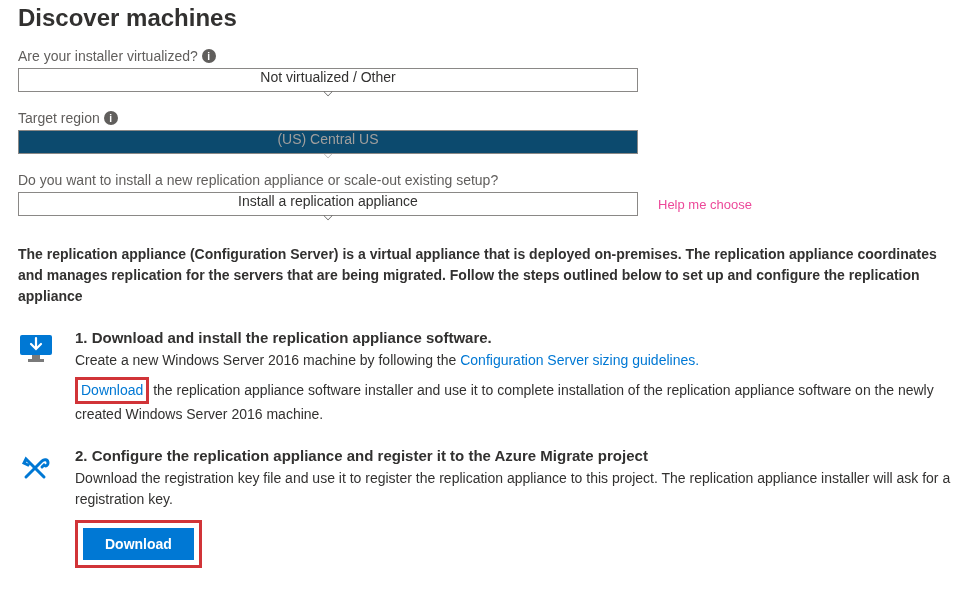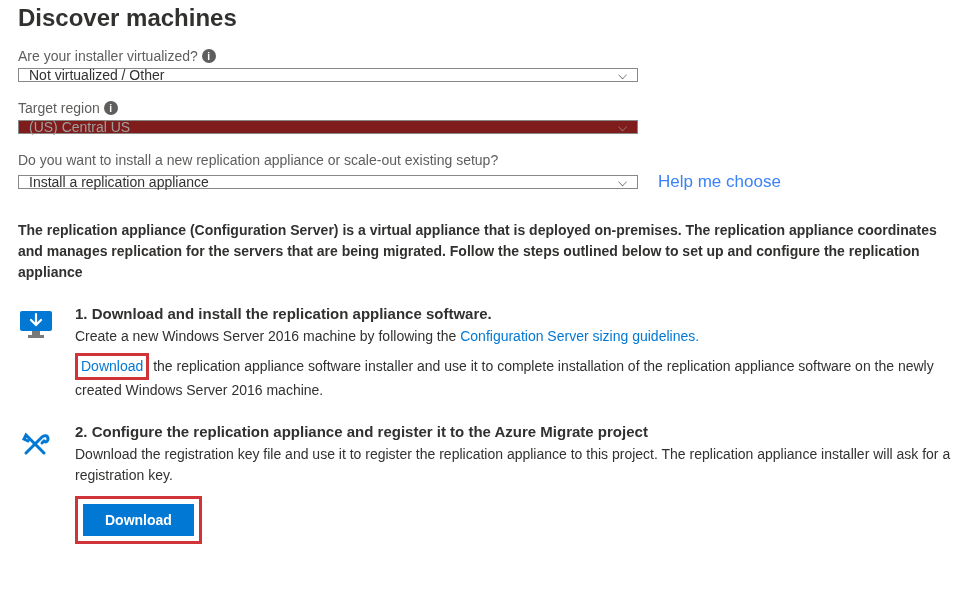--- a/index.html
+++ b/index.html
@@ -27,36 +27,37 @@
       background: #605e5c;
       color: #fff;
       font-size: 10px;
       font-weight: bold;
       align-items: center; justify-content: center;
       margin-left: 4px;
       font-style: normal;
     }
     .dropdown {
       width: 620px;
-      height: 14px;
+      height: 24px;
       border: 1px solid #8a8886;
       background: #ffffff;
       display: flex;
       align-items: center;
       justify-content: space-between;
       padding: 0 10px;
       font-size: 14px;
       color: #323130;
       cursor: pointer;
+      flex-direction: column;
     }
-    .dropdown.disabled { background: #7f1d1d; color: #a19f9d; cursor: default; }
+    .dropdown.disabled { background: #0c4a6e; color: #a19f9d; cursor: default; }
     .chevron { font-size: 12px; color: #323130; }
     .dropdown.disabled .chevron { color: #a19f9d; }
     .helper-row { display: flex; align-items: center; gap: 20px; }
-    .help-link { color: #3b82f6; text-decoration: none; font-size: 17px; cursor: pointer; }
+    .help-link { color: #ec4899; text-decoration: none; font-size: 13px; cursor: pointer; }
     .intro {
       margin-top: 28px;
       font-weight: 700;
       line-height: 1.5;
     }
     .step { display: flex; margin-top: 22px; gap: 21px; }
     .step-icon { width: 36px; flex-shrink: 0; padding-top: 2px; }
     .step-body { flex: 1; }
     .step-title { font-weight: 700; font-size: 15px; margin-bottom: 4px; }
     .step-text { line-height: 1.5; color: #323130; }

